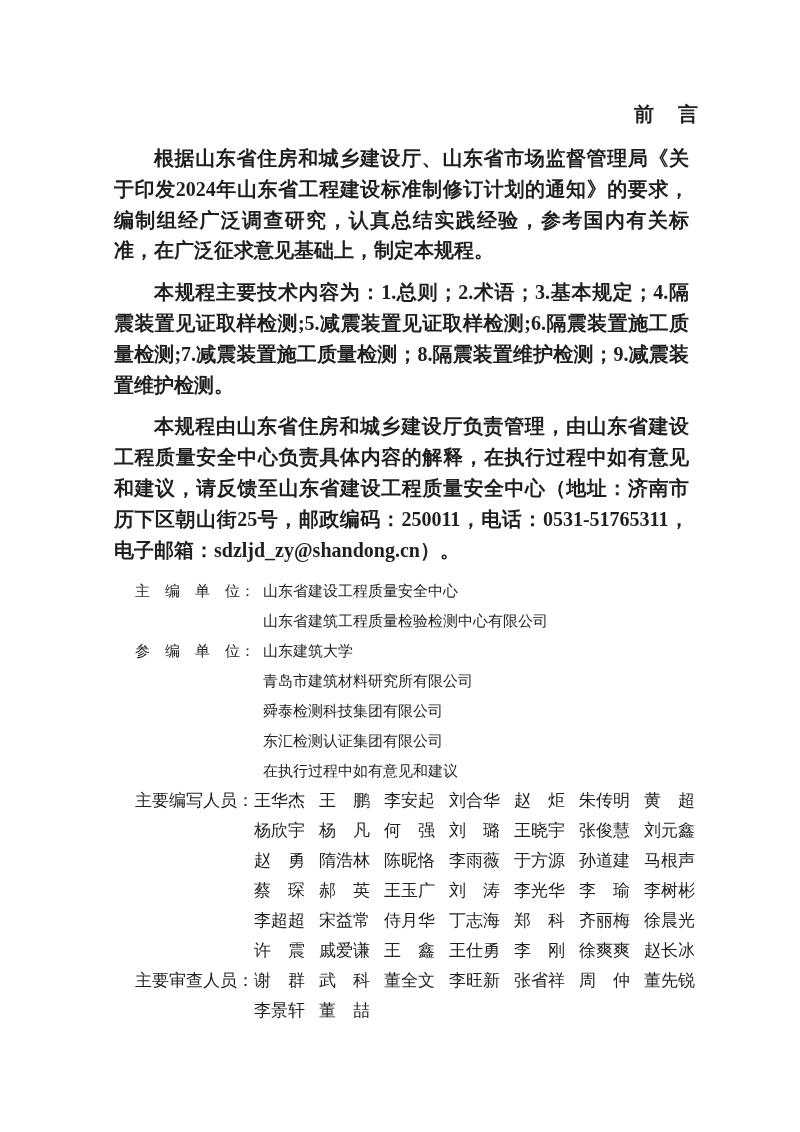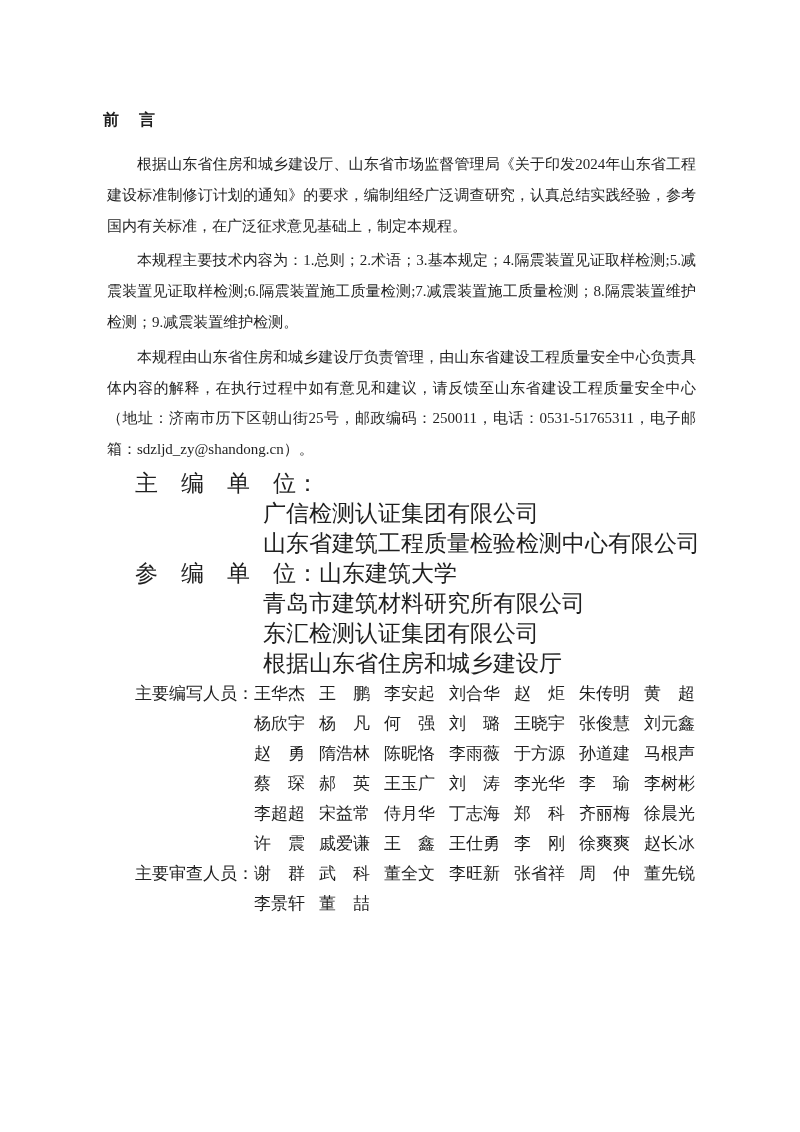--- a/index.html
+++ b/index.html
@@ -16,40 +16,41 @@
     font-family: "Liberation Serif", "DejaVu Serif", serif;
     color: #1f1f1f;
   }
   .content {
     position: absolute;
     left: 103px;
     top: 95px;
     width: 597px;
   }
   .doc-title {
-    margin: 8px 0 12px 0;
-    text-align: left;
-    font-size: 16px;
+    margin: 2px 0 12px 0;
+    text-align: right;
+    font-size: 20px;
     font-weight: 700;
     line-height: 34px;
     letter-spacing: 2px;
     white-space: pre;
   }
   .body-para {
-    margin: 4px;
-    font-size: 15px;
+    margin: 11px;
+    font-size: 20px;
     line-height: 30.8px;
     text-align: justify;
     text-indent: 2em;
     word-break: break-all;
+    font-weight: bold;
   }
   .unit-row {
     display: flex;
     padding-left: 32px;
-    font-size: 23px;
+    font-size: 15px;
     line-height: 30px;
     white-space: pre;
   }
   .unit-label {
     flex: 0 0 128px;
     white-space: pre;
   }
   .unit-name {
     flex: 1;
     white-space: pre;
@@ -87,32 +88,32 @@
 
     <h1 class="doc-title">前　言</h1>
 
     <div>
         <p class="body-para">根据山东省住房和城乡建设厅、山东省市场监督管理局《关于印发2024年山东省工程建设标准制修订计划的通知》的要求，编制组经广泛调查研究，认真总结实践经验，参考国内有关标准，在广泛征求意见基础上，制定本规程。</p>
         <p class="body-para">本规程主要技术内容为：1.总则；2.术语；3.基本规定；4.隔震装置见证取样检测;5.减震装置见证取样检测;6.隔震装置施工质量检测;7.减震装置施工质量检测；8.隔震装置维护检测；9.减震装置维护检测。</p>
         <p class="body-para">本规程由山东省住房和城乡建设厅负责管理，由山东省建设工程质量安全中心负责具体内容的解释，在执行过程中如有意见和建议，请反馈至山东省建设工程质量安全中心（地址：济南市历下区朝山街25号，邮政编码：250011，电话：0531-51765311，电子邮箱：sdzljd_zy@shandong.cn）。</p>
       </div>
 
     <div>
-        <div class="unit-row"><span class="unit-label">主　编　单　位：</span></div>
-        <div class="unit-row"><span class="unit-label"></span><span class="unit-name">广信检测认证集团有限公司</span></div>
+        <div class="unit-row"><span class="unit-label">主　编　单　位：</span><span class="unit-name">山东省建设工程质量安全中心</span></div>
+        <div class="unit-row"><span class="unit-label"></span></div>
       </div>
 
     <div>
         <div class="unit-row"><span class="unit-label"></span><span class="unit-name">山东省建筑工程质量检验检测中心有限公司</span></div>
         <div class="unit-row"><span class="unit-label">参　编　单　位：</span><span class="unit-name">山东建筑大学</span></div>
         <div class="unit-row"><span class="unit-label"></span><span class="unit-name">青岛市建筑材料研究所有限公司</span></div>
-        <div class="unit-row"><span class="unit-label"></span></div>
+        <div class="unit-row"><span class="unit-label"></span><span class="unit-name">舜泰检测科技集团有限公司</span></div>
         <div class="unit-row"><span class="unit-label"></span></div>
         <div class="unit-row"><span class="unit-label"></span><span class="unit-name">东汇检测认证集团有限公司</span></div>
-        <div class="unit-row"><span class="unit-label"></span><span class="unit-name">根据山东省住房和城乡建设厅</span></div>
+        <div class="unit-row"><span class="unit-label"></span><span class="unit-name">在执行过程中如有意见和建议</span></div>
       </div>
 
     <div class="people-block">
       <span class="people-label">主要编写人员：</span>
       <div class="people-rows">
           <div class="name-row">
             <span class="name-cell">王华杰</span>
             <span class="name-cell">王　鹏</span>
             <span class="name-cell">李安起</span>
             <span class="name-cell">刘合华</span>

